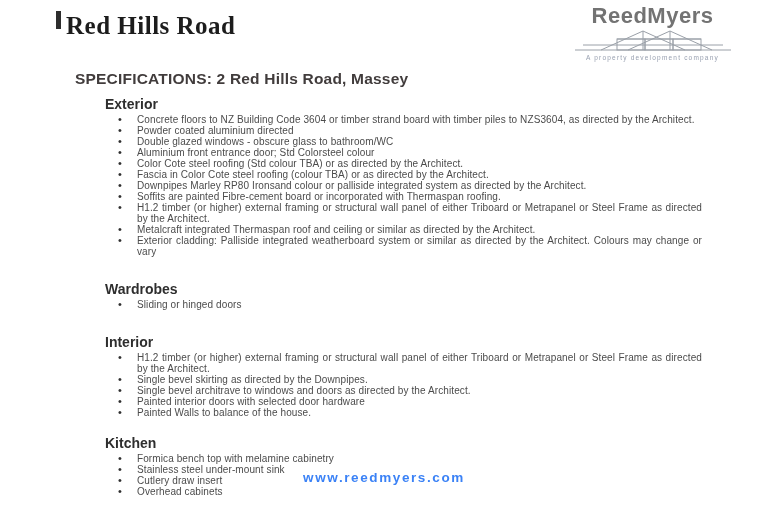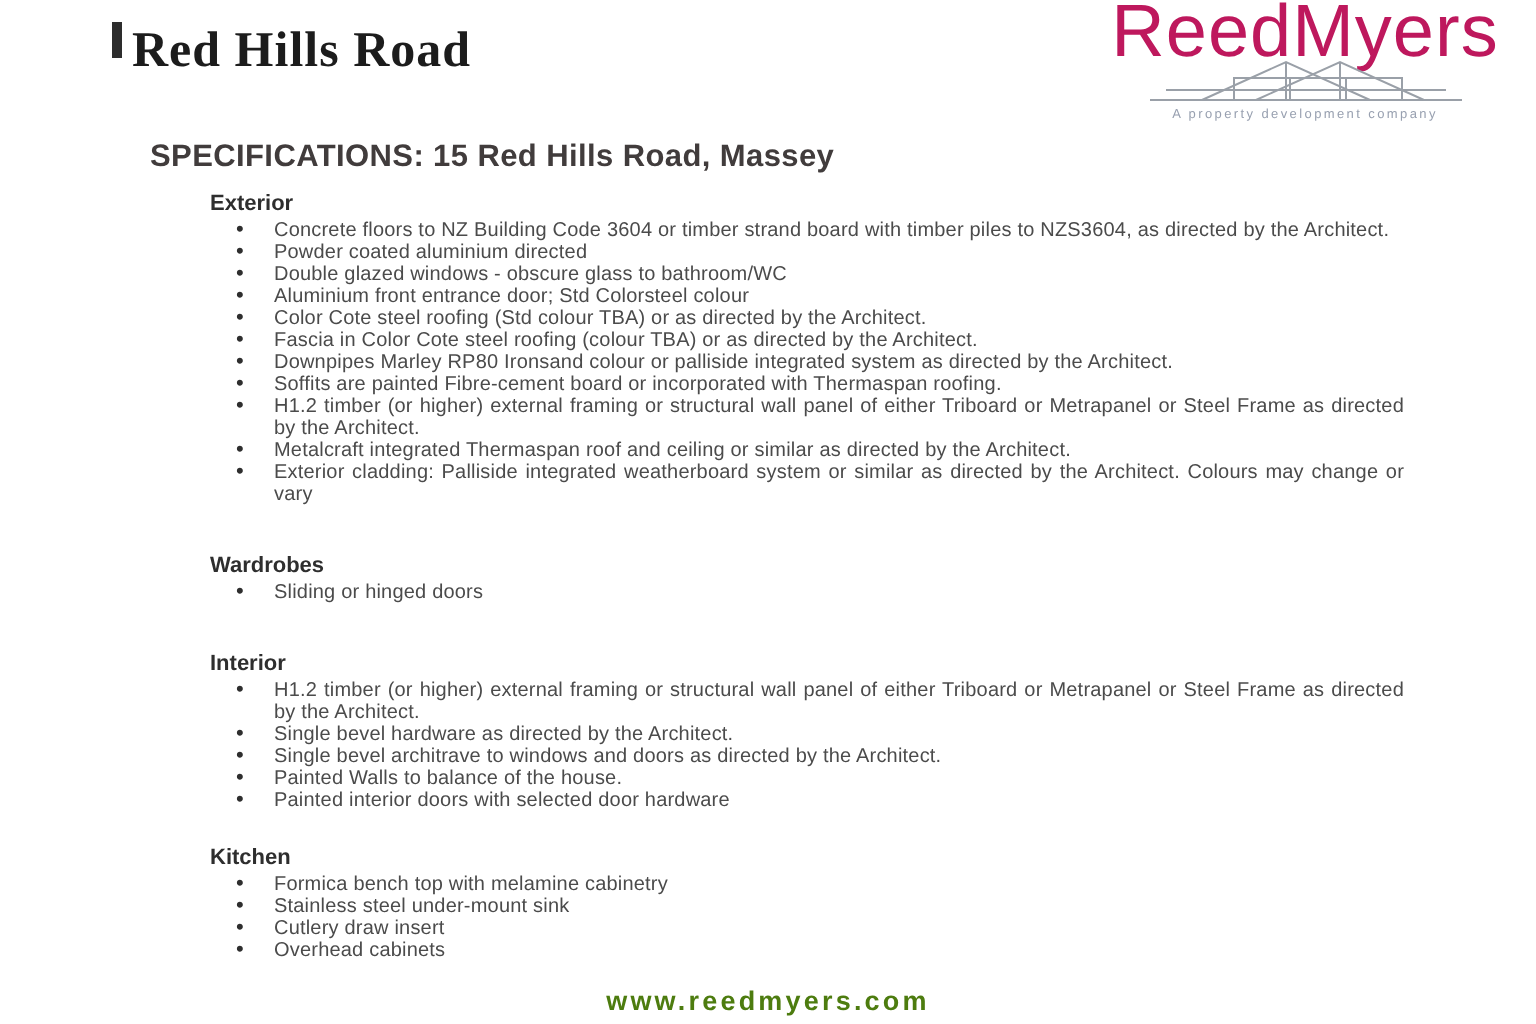--- a/index.html
+++ b/index.html
@@ -12,53 +12,53 @@
   .corner-mark{position:absolute;left:56px;top:11px;width:5px;height:18px;background:#2d2d2d;}
   
   .doc-title{
     position:absolute;left:66px;top:12px;margin:0;
     font-family:"Liberation Serif",serif;font-weight:bold;
     font-size:25px;color:#1c1c1c;letter-spacing:.5px;
   }
   
   .logo{position:absolute;right:8px;top:3px;width:215px;text-align:center;}
   .logo-text{
-    font-family:"Liberation Sans",sans-serif;font-size:37px;font-weight:400;
-    color:#be185d;line-height:26px;letter-spacing:.5px;
+    font-family:"Liberation Sans",sans-serif;font-size:22px;font-weight:700;
+    color:#737373;line-height:26px;letter-spacing:.5px;
   }
   .logo-art{display:block;margin:0 auto;margin-top:-2px;}
   .logo-tagline{
     font-size:6.5px;color:#98a0b0;letter-spacing:1.2px;margin-top:1px;white-space:nowrap;
   }
   
   .spec-heading{
     position:absolute;left:75px;top:70px;margin:0;
     font-size:15.5px;font-weight:bold;color:#413c3c;letter-spacing:.2px;
   }
   
   .sections{position:absolute;left:105px;top:96px;width:597px;}
   .section-title{
-    margin:0 0 2px 0;font-size:11px;font-weight:bold;color:#2e2e2e;
+    margin:0 0 2px 0;font-size:14px;font-weight:bold;color:#2e2e2e;
   }
   .spec-section{margin-top:24px;}
   .spec-section:first-child{margin-top:0;}
   .spec-section:last-child{margin-top:17px;}
   .spec-list{list-style:none;margin:2px 0 0 0;padding:0;}
   .spec-item{
     position:relative;padding-left:32px;font-size:10px;line-height:11px;
     color:#4b4b4b;text-align:justify;letter-spacing:.1px;
   }
   .spec-item::before{
     content:"\2022";position:absolute;left:13px;top:0;color:#2e2e2e;
     font-size:11px;line-height:11px;
   }
   
   .footer{
-    position:absolute;left:0;top:493px;width:768px;text-align:center;
-    font-size:13.5px;color:#4d7c0f;letter-spacing:1.6px;font-weight:600;
+    position:absolute;left:0;top:470px;width:768px;text-align:center;
+    font-size:13.5px;color:#3b82f6;letter-spacing:1.6px;font-weight:600;
   }
 </style>
 </head>
 <body>
 
 <div class="page">
 
   <div class="corner-mark"></div>
 
   <h1 class="doc-title">Red Hills Road</h1>
@@ -75,21 +75,21 @@
         <rect x="100" y="12" width="28" height="11"></rect>
         <line x1="44" y1="12" x2="128" y2="12"></line>
         <line x1="70" y1="4" x2="70" y2="23"></line>
         <line x1="97" y1="4" x2="97" y2="23"></line>
         <line x1="10" y1="18" x2="150" y2="18"></line>
       </g>
     </svg>
     <div class="logo-tagline">A property development company</div>
   </div>
 
-  <h2 class="spec-heading">SPECIFICATIONS: 15 Red Hills Road, Massey</h2>
+  <h2 class="spec-heading">SPECIFICATIONS: 2 Red Hills Road, Massey</h2>
 
   <div id="sections" class="sections">
       <section class="spec-section">
         <h3 class="section-title">Exterior</h3>
         <ul class="spec-list">
           <li class="spec-item">Concrete floors to NZ Building Code 3604 or timber strand board with timber piles to NZS3604, as directed by the Architect.</li>
           <li class="spec-item">Powder coated aluminium directed</li>
           <li class="spec-item">Double glazed windows - obscure glass to bathroom/WC</li>
           <li class="spec-item">Aluminium front entrance door; Std Colorsteel colour</li>
           <li class="spec-item">Color Cote steel roofing (Std colour TBA) or as directed by the Architect.</li>
@@ -104,24 +104,24 @@
       <section class="spec-section">
         <h3 class="section-title">Wardrobes</h3>
         <ul class="spec-list">
           <li class="spec-item">Sliding or hinged doors</li>
         </ul>
       </section>
       <section class="spec-section">
         <h3 class="section-title">Interior</h3>
         <ul class="spec-list">
           <li class="spec-item">H1.2 timber (or higher) external framing or structural wall panel of either Triboard or Metrapanel or Steel Frame as directed by the Architect.</li>
-          <li class="spec-item">Single bevel hardware as directed by the Architect.</li>
+          <li class="spec-item">Single bevel skirting as directed by the Downpipes.</li>
           <li class="spec-item">Single bevel architrave to windows and doors as directed by the Architect.</li>
+          <li class="spec-item">Painted interior doors with selected door hardware</li>
           <li class="spec-item">Painted Walls to balance of the house.</li>
-          <li class="spec-item">Painted interior doors with selected door hardware</li>
         </ul>
       </section>
       <section class="spec-section">
         <h3 class="section-title">Kitchen</h3>
         <ul class="spec-list">
           <li class="spec-item">Formica bench top with melamine cabinetry</li>
           <li class="spec-item">Stainless steel under-mount sink</li>
           <li class="spec-item">Cutlery draw insert</li>
           <li class="spec-item">Overhead cabinets</li>
         </ul>

